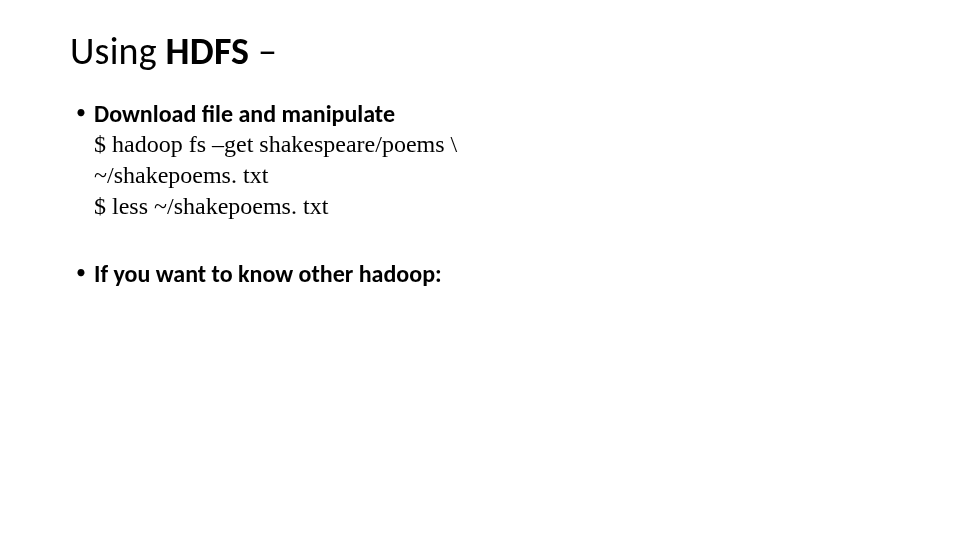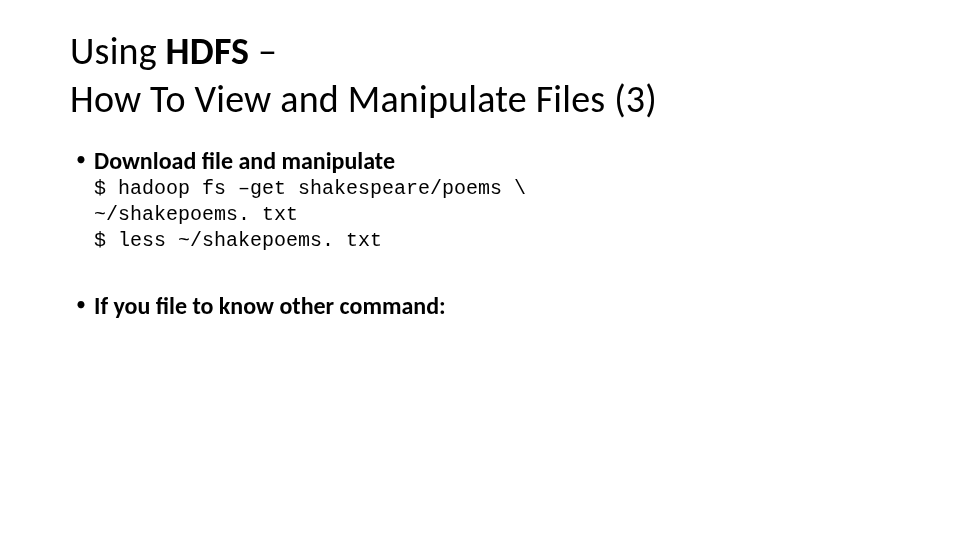--- a/index.html
+++ b/index.html
@@ -39,54 +39,53 @@
   .bullet-dot {
     width: 18px;
     flex: 0 0 18px;
     font-size: 20px;
     line-height: 1.4;
   }
   .bullet-text {
     font-weight: 700;
   }
   .code-block {
-    font-family: Liberation Mono, monospace;
-    font-size: 20px;
+    font-family: Liberation Serif, serif;
+    font-size: 24px;
     line-height: 1.3;
     white-space: pre;
     margin-left: 24px;
   }
   .group {
     margin-bottom: 36px;
   }
 </style>
 </head>
 <body>
 
 <div class="slide">
 
   <div class="title">
     <span>Using </span><span class="bold">HDFS</span><span> –</span><br>
-    <span>How To View and Manipulate Files (3)</span>
   </div>
 
   <div class="body">
 
     <div class="group">
       <div class="bullet-row">
         <div class="bullet-dot">•</div>
         <div class="bullet-text">Download file and manipulate</div>
       </div>
       <div class="code-block">$ hadoop fs –get shakespeare/poems \
 ~/shakepoems. txt
 $ less ~/shakepoems. txt</div>
     </div>
 
     <div class="group">
       <div class="bullet-row">
         <div class="bullet-dot">•</div>
-        <div class="bullet-text">If you file to know other command:</div>
+        <div class="bullet-text">If you want to know other hadoop:</div>
       </div>
     </div>
 
   </div>
 
 </div>
 
 </body></html>

